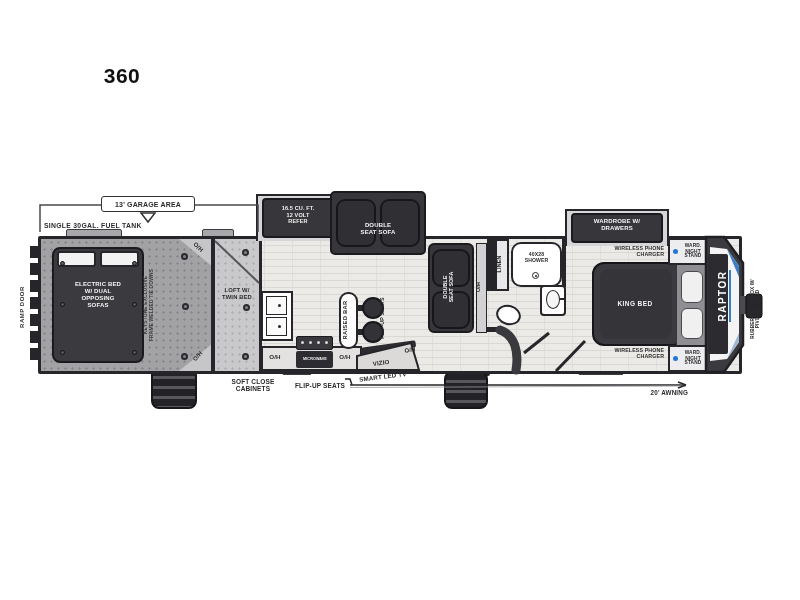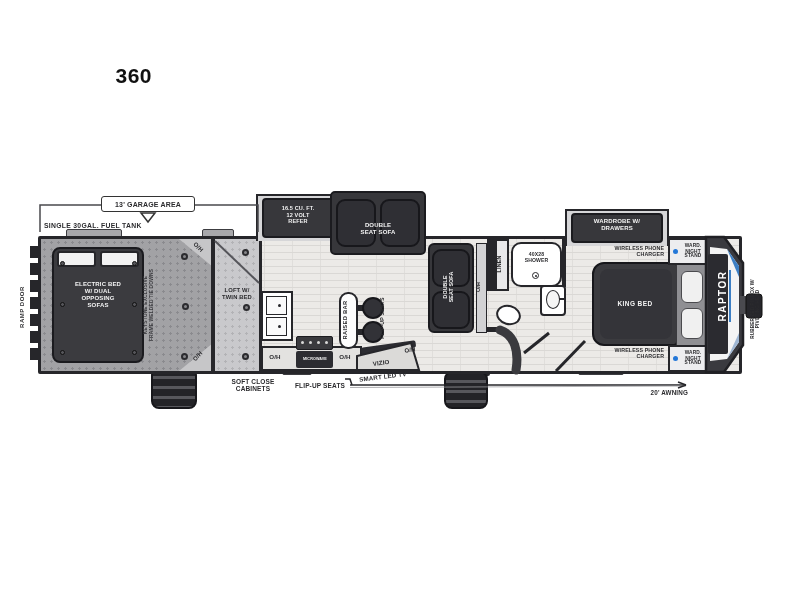--- a/index.html
+++ b/index.html
@@ -25,21 +25,21 @@
   .anchor{width:7px;height:7px;border-radius:50%;border:2px solid #2b2b2f;background:#86868a;}
   .beddot{width:5px;height:5px;border-radius:50%;background:#55555a;border:1px solid #111;}
   .tab{background:#a8a8ab;border:1.5px solid #3c3c40;border-radius:2px;}
   svg{position:absolute;left:0;top:0;pointer-events:none;}
 </style>
 </head>
 <body>
 
 <div class="stage">
 
-  <div class="lbl" style="left:92px;top:64px;width:60px;text-align:right;font-size:21px;font-weight:600;color:#111;letter-spacing:.5px;white-space:nowrap;">360</div>
+  <div class="lbl" style="left:92px;top:64px;width:60px;text-align:center;font-size:21px;font-weight:600;color:#111;letter-spacing:.5px;white-space:nowrap;">360</div>
 
   <div class="abs tab" style="left:66px;top:229px;width:56px;height:9px;"></div>
   <div class="abs tab" style="left:202px;top:229px;width:32px;height:9px;"></div>
   <div class="abs tab" style="left:282px;top:366px;width:30px;height:9px;"></div>
   <div class="abs tab" style="left:578px;top:366px;width:46px;height:9px;"></div>
   <div class="abs whitebox" style="left:446px;top:362px;width:44px;height:14px;border-radius:2px;background:#ececec;"></div>
   <div class="abs wheel" style="left:151px;top:367px;width:46px;height:42px;"></div>
   <div class="abs wheel" style="left:444px;top:371px;width:44px;height:38px;"></div>
 
   <div class="abs floor" style="left:38px;top:236px;width:704px;height:138px;border:3px solid #26262a;border-radius:2px;"></div>

